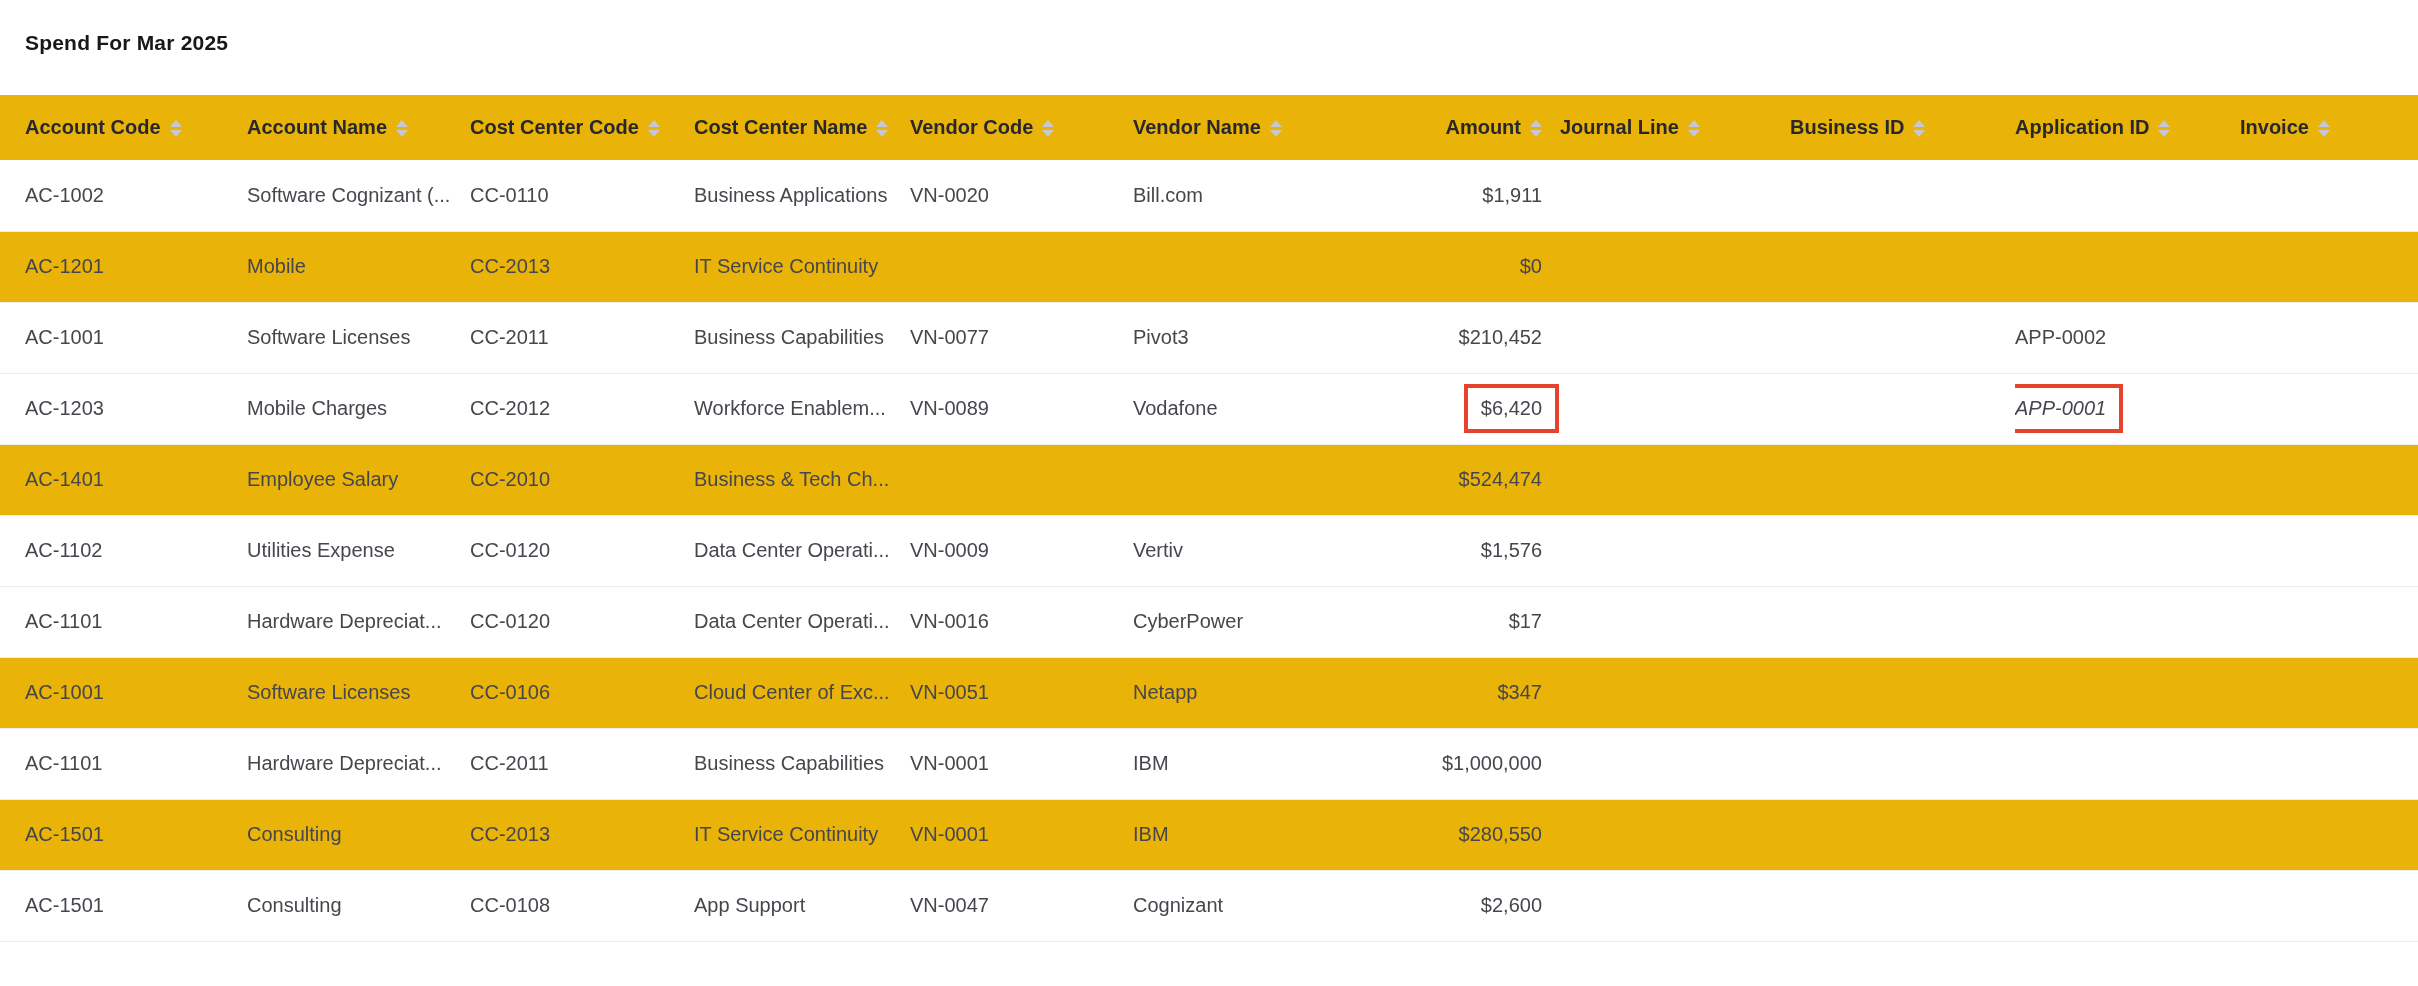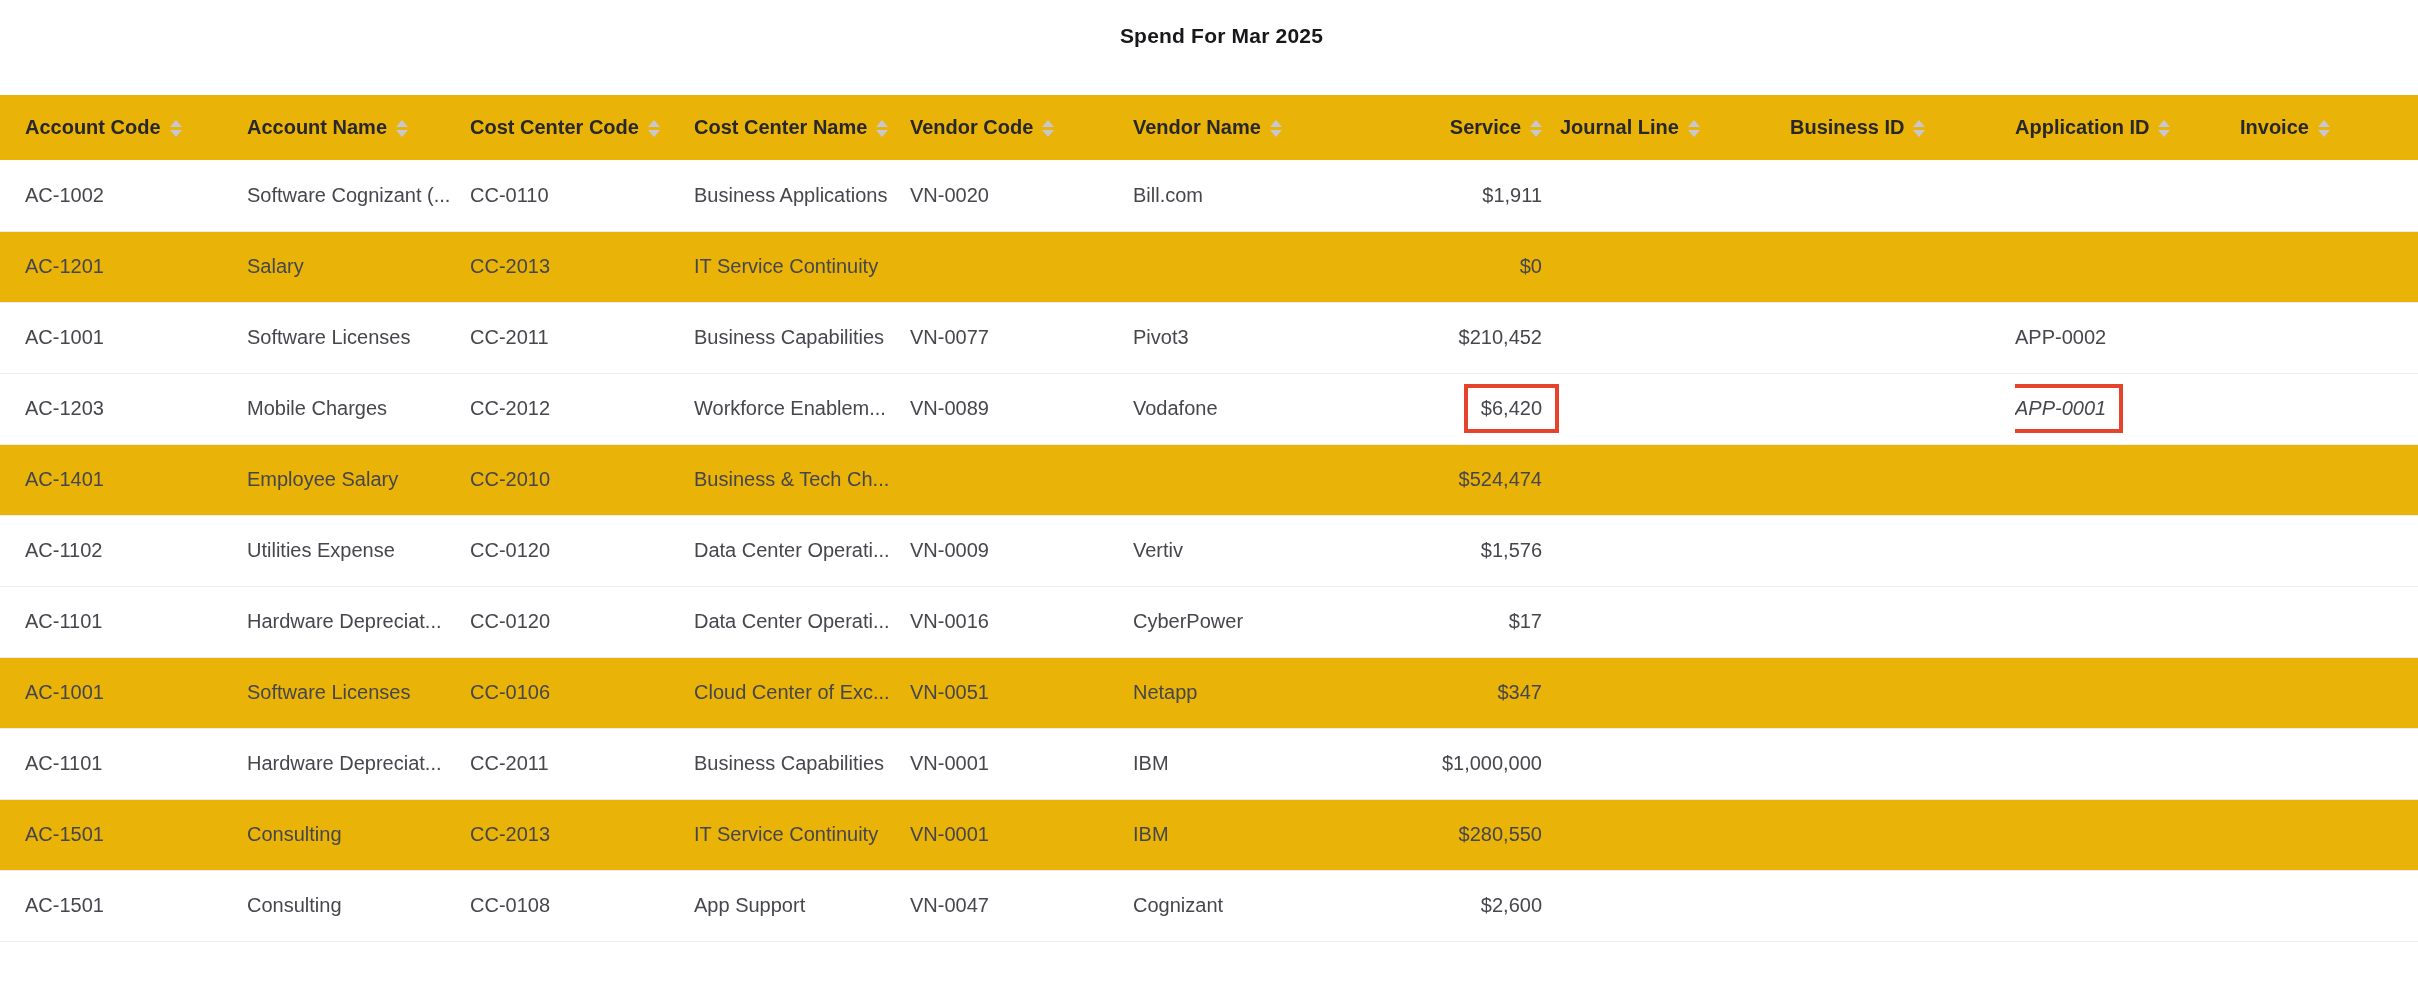--- a/index.html
+++ b/index.html
@@ -6,22 +6,21 @@
   * { box-sizing: border-box; }
   html, body {
     margin: 0; padding: 0;
     width: 2418px; height: 986px;
     background: #ffffff;
     font-family: "Liberation Sans", sans-serif;
     overflow: hidden;
   }
   .title-area {
     height: 95px;
-    padding: 24px 0 0 25px;
-    text-align: center;
+    padding: 31px 0 0 25px;
   }
   .page-title {
     font-size: 21px;
     font-weight: 700;
     color: #18181b;
     letter-spacing: 0.2px;
   }
   table.spend-table {
     width: 2418px;
     border-collapse: collapse;
@@ -99,21 +98,21 @@
       <col style="width:178px">
   </colgroup>
   <thead>
     <tr>
         <th><span class="th-label">Account Code</span><span class="sort-icon"><i class="up"></i><i class="down"></i></span></th>
         <th><span class="th-label">Account Name</span><span class="sort-icon"><i class="up"></i><i class="down"></i></span></th>
         <th><span class="th-label">Cost Center Code</span><span class="sort-icon"><i class="up"></i><i class="down"></i></span></th>
         <th><span class="th-label">Cost Center Name</span><span class="sort-icon"><i class="up"></i><i class="down"></i></span></th>
         <th><span class="th-label">Vendor Code</span><span class="sort-icon"><i class="up"></i><i class="down"></i></span></th>
         <th><span class="th-label">Vendor Name</span><span class="sort-icon"><i class="up"></i><i class="down"></i></span></th>
-        <th class="num"><span class="th-label">Service</span><span class="sort-icon"><i class="up"></i><i class="down"></i></span></th>
+        <th class="num"><span class="th-label">Amount</span><span class="sort-icon"><i class="up"></i><i class="down"></i></span></th>
         <th><span class="th-label">Journal Line</span><span class="sort-icon"><i class="up"></i><i class="down"></i></span></th>
         <th><span class="th-label">Business ID</span><span class="sort-icon"><i class="up"></i><i class="down"></i></span></th>
         <th><span class="th-label">Application ID</span><span class="sort-icon"><i class="up"></i><i class="down"></i></span></th>
         <th><span class="th-label">Invoice</span><span class="sort-icon"><i class="up"></i><i class="down"></i></span></th>
       </tr>
   </thead>
   <tbody>
       <tr>
         <td>AC-1002</td>
         <td>Software Cognizant (...</td>
@@ -122,21 +121,21 @@
         <td>VN-0020</td>
         <td>Bill.com</td>
         <td class="num">$1,911</td>
         <td></td>
         <td></td>
         <td></td>
         <td></td>
       </tr>
       <tr class="shaded">
         <td>AC-1201</td>
-        <td>Salary</td>
+        <td>Mobile</td>
         <td>CC-2013</td>
         <td>IT Service Continuity</td>
         <td></td>
         <td></td>
         <td class="num">$0</td>
         <td></td>
         <td></td>
         <td></td>
         <td></td>
       </tr>

